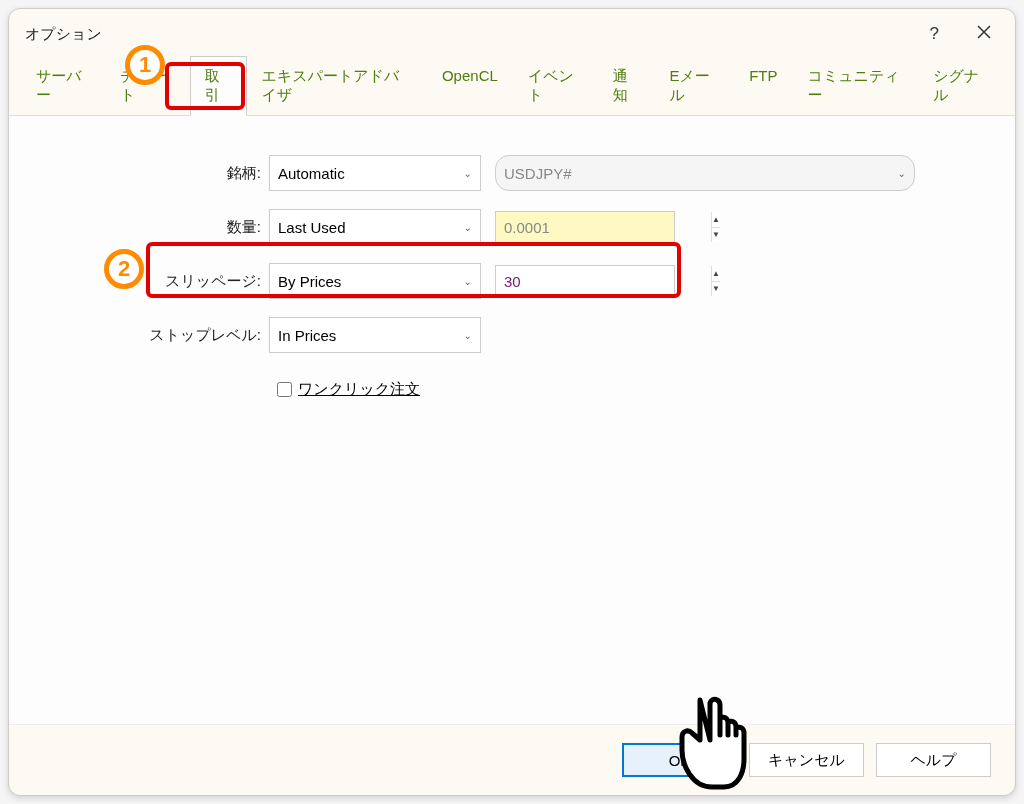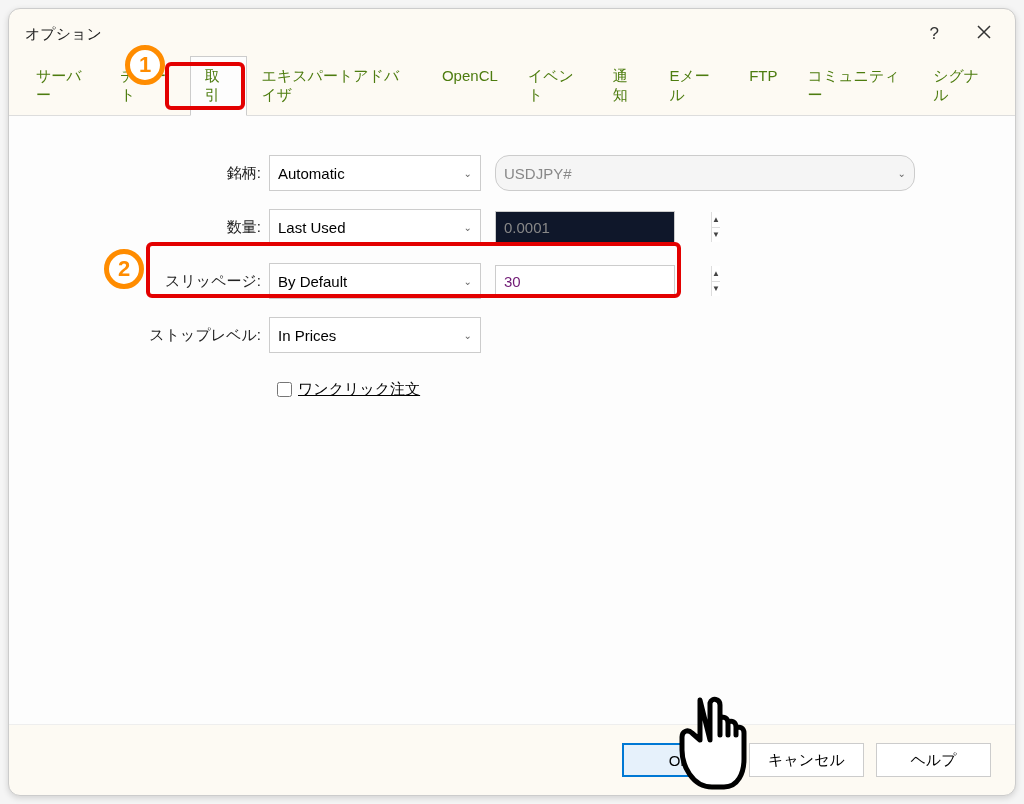--- a/index.html
+++ b/index.html
@@ -125,21 +125,21 @@
       width: 180px;
       height: 32px;
       border: 1px solid #ccc;
       background: #fff;
       display: flex;
       align-items: center;
       margin-left: 14px;
       position: relative;
     }
     .spinner.disabled {
-      background: #0f172a;
+      background: #fef9c3;
       color: #888;
     }
     .spinner input {
       border: none;
       outline: none;
       flex: 1;
       padding: 4px 8px;
       font-size: 15px;
       background: transparent;
       color: inherit;
@@ -300,21 +300,21 @@
         <div class="spinner-buttons">
           <div class="spinner-btn">▲</div>
           <div class="spinner-btn">▼</div>
         </div>
       </div>
     </div>
 
     <div class="form-row">
       <div class="form-label">スリッページ:</div>
       <div class="dropdown">
-        <span>By Default</span>
+        <span>By Prices</span>
         <span class="chev-down">⌄</span>
       </div>
       <div class="spinner active">
         <input type="text" value="30" style="">
         <div class="spinner-input-underline"></div>
         <div class="spinner-buttons">
           <div class="spinner-btn">▲</div>
           <div class="spinner-btn">▼</div>
         </div>
       </div>

